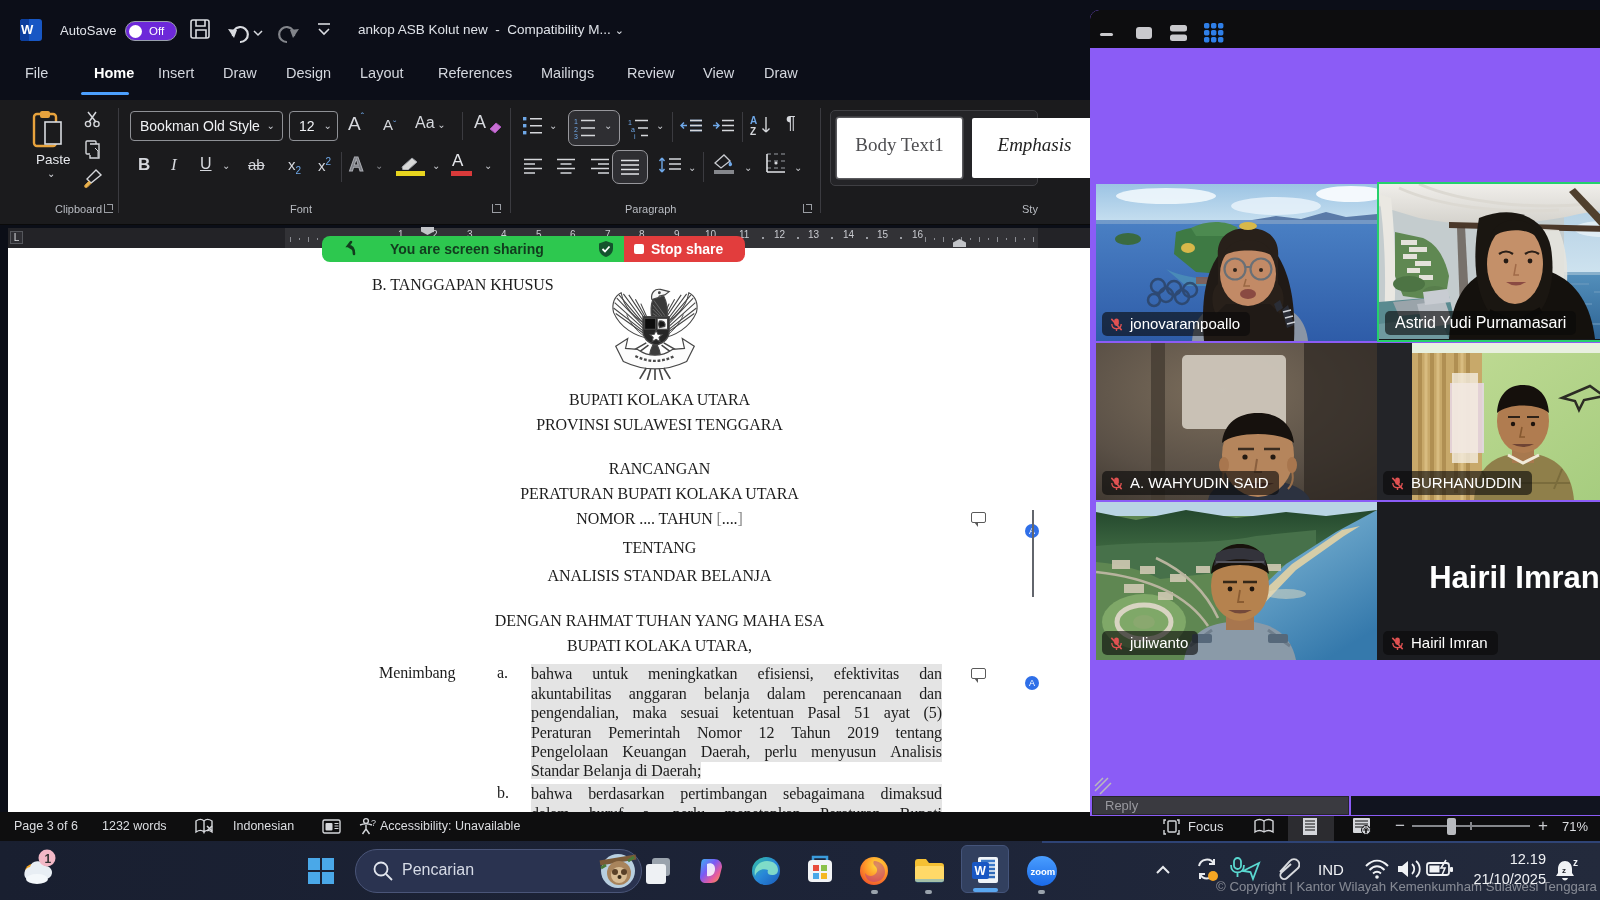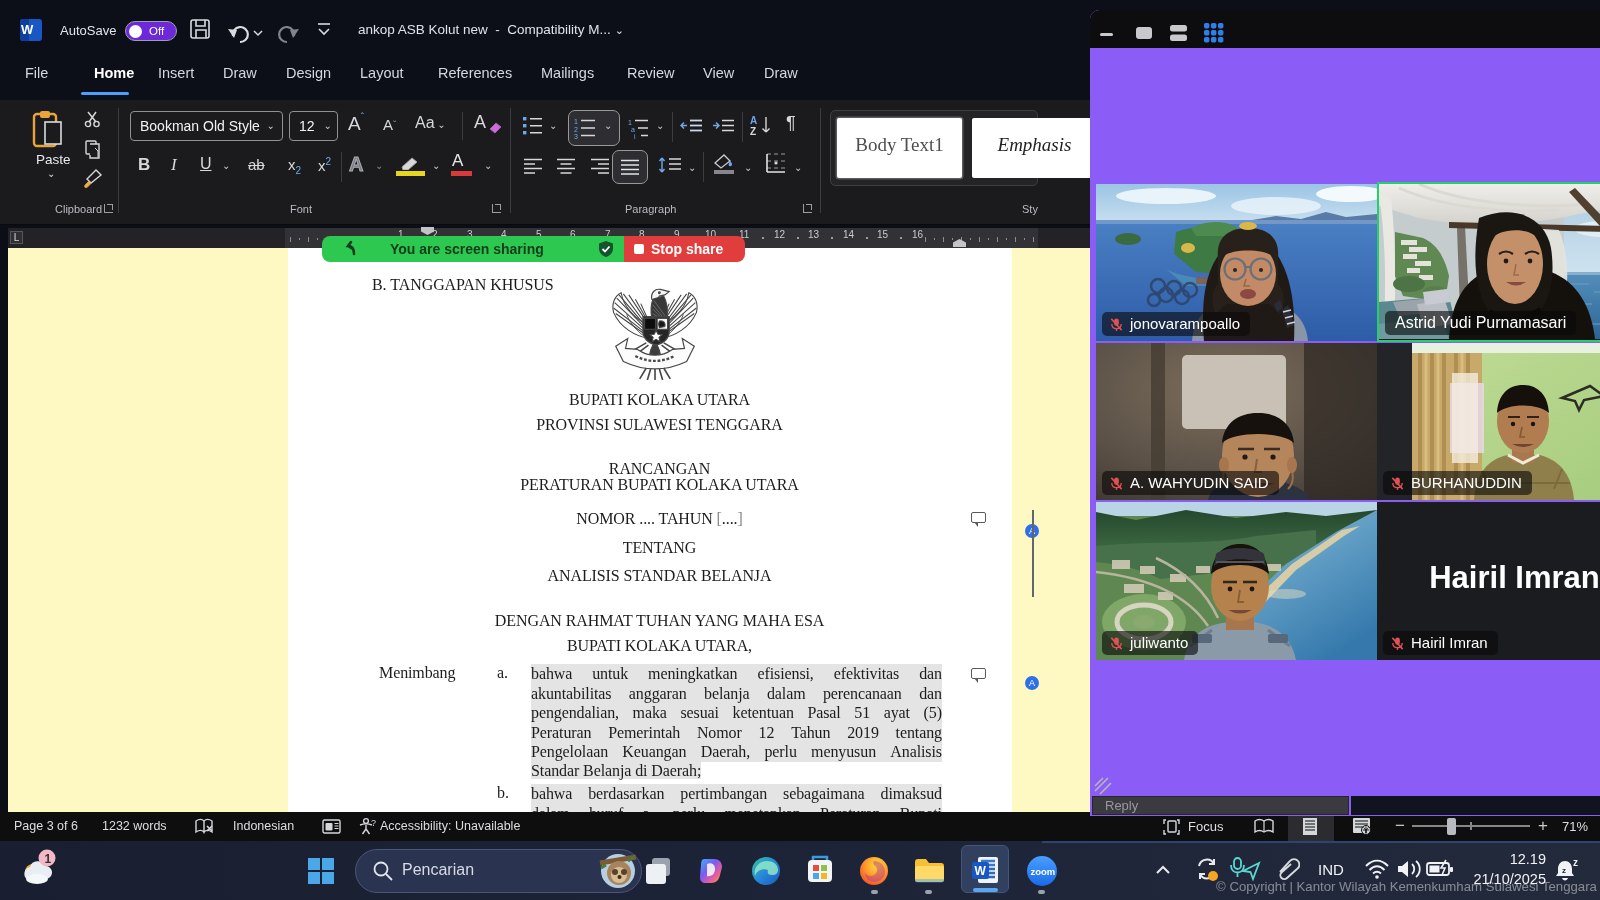--- a/index.html
+++ b/index.html
@@ -29,21 +29,21 @@
 .dlauncher{position:absolute;top:204px;width:9px;height:9px;border-left:1px solid #9a9da3;border-bottom:1px solid #9a9da3}
 .dlauncher:after{content:"";position:absolute;left:2px;bottom:2px;width:5px;height:5px;border-top:1px solid #9a9da3;border-right:1px solid #9a9da3}
 .fbox{position:absolute;border:1px solid #8f9196;border-radius:4px;color:#f0f2f5;font-size:14px;background:#1b1b1d}
 .icn{position:absolute;color:#d6d8dd}
 
 #ruler{left:8px;top:228px;width:1592px;height:20px;background:#232327}
 #rulerin{left:285px;top:228px;width:753px;height:20px;background:#323236}
 .rnum{position:absolute;top:229px;font-size:10px;color:#c9cbd0}
 #tabsel{left:10px;top:231px;width:13px;height:13px;background:#2e2e33;border:1px solid #55575c;color:#d8dade;font-size:10px;line-height:12px;text-align:center}
 
-#workspace{left:8px;top:248px;width:1592px;height:564px;background:#fef9c3;overflow:hidden}
+#workspace{left:8px;top:248px;width:1592px;height:564px;background:#ffffff;overflow:hidden}
 #page{position:absolute;left:280px;top:0;width:724px;height:564px;background:#fff}
 #docscroll{left:1032px;top:510px;width:2px;height:87px;background:#62656c}
 .ser{font-family:"Liberation Serif",serif;color:#1c1c1c}
 .dline{position:absolute;width:575px;text-align:center;font-size:16px;letter-spacing:-.1px}
 .dleft{position:absolute;font-size:16px;letter-spacing:-.1px}
 .jline{position:absolute;left:523px;width:411px;display:flex;justify-content:space-between;font-size:16px;letter-spacing:-.1px;line-height:19.6px}
 .hl{background:#e4e4e4}
 .sq{text-decoration-style:wavy;text-decoration-color:#d03c3c;text-decoration-thickness:1px;text-underline-offset:3px}
 .cmark{position:absolute;width:15px;height:11px;border:1.4px solid #5a5a5a;border-radius:2px}
 .cmark:after{content:"";position:absolute;left:2px;bottom:-5px;border-left:4px solid transparent;border-right:0 solid transparent;border-top:5px solid #5a5a5a}
@@ -353,21 +353,21 @@
 
   <path d="M10 57 L21 50 L19 59 L30 60 C40 67 52 67 62 60 L73 59 L71 50 L82 57 L75 71 C56 80 36 80 17 71 Z" fill="#fcfcfc" stroke-width="1.1"></path>
   <path d="M28 66 C40 72 52 72 64 66" stroke="#4a4a4a" stroke-width="2.2" stroke-dasharray="2.6 1.6"></path>
 
   <path d="M38 77 L32 87 M42 78 L39 88 M46 78 L46 88 M50 78 L53 88 M54 77 L60 87" stroke-width="1.5"></path>
 </g>
 </svg>
   <div class="dline ser" style="left:364px;top:143px">BUPATI KOLAKA UTARA</div>
   <div class="dline ser" style="left:364px;top:168px">PROVINSI SULAWESI TENGGARA</div>
   <div class="dline ser" style="left:364px;top:212px">RANCANGAN</div>
-  <div class="dline ser" style="left:364px;top:228px">PERATURAN BUPATI KOLAKA UTARA</div>
+  <div class="dline ser" style="left:364px;top:237px">PERATURAN BUPATI KOLAKA UTARA</div>
   <div class="dline ser" style="left:364px;top:262px">NOMOR .... TAHUN <span style="color:#888">[</span>....<span style="color:#888">]</span></div>
   <div class="dline ser" style="left:364px;top:291px">TENTANG</div>
   <div class="dline ser" style="left:364px;top:319px">ANALISIS STANDAR BELANJA</div>
   <div class="dline ser" style="left:364px;top:364px">DENGAN RAHMAT TUHAN YANG MAHA ESA</div>
   <div class="dline ser" style="left:364px;top:389px">BUPATI KOLAKA UTARA,</div>
   <div class="dleft ser sq" style="left:371px;top:416px">Menimbang</div>
   <div class="dleft ser" style="left:489px;top:416px">a.</div>
   <div class="jline ser hl" style="top:416px">
         <span>bahwa</span>
         <span>untuk</span>

